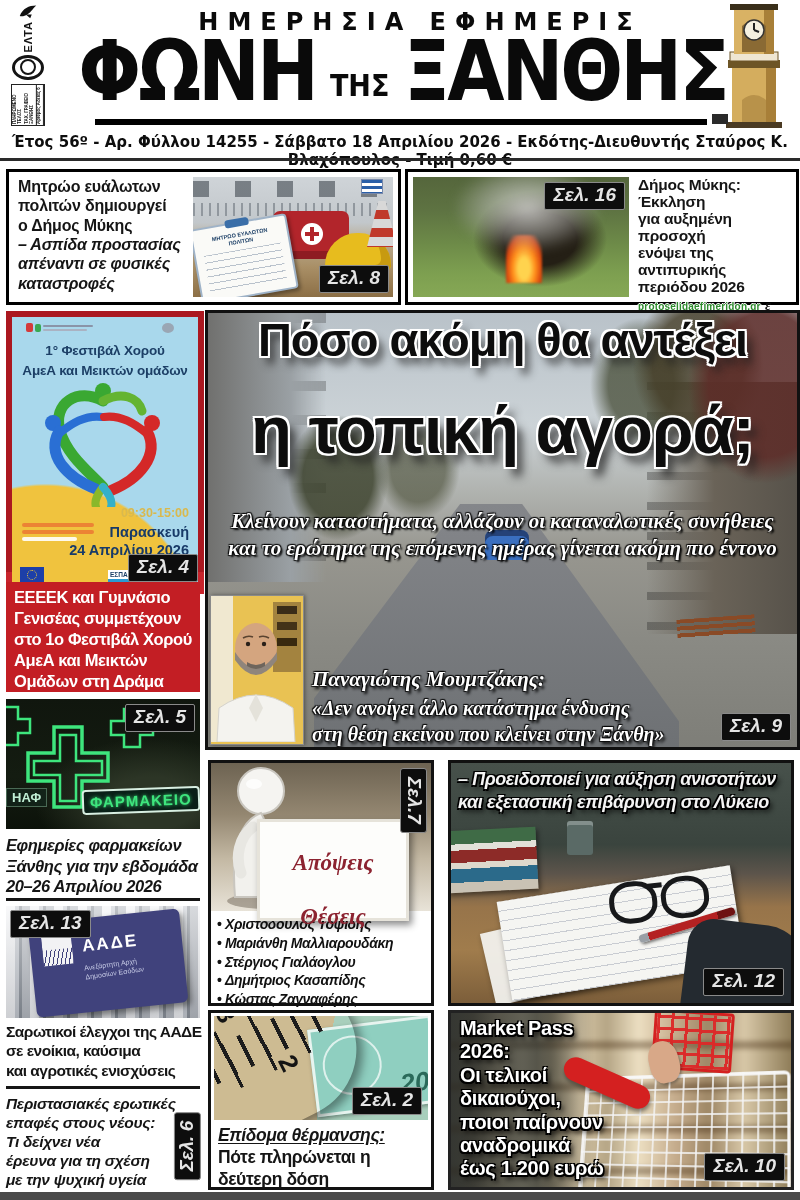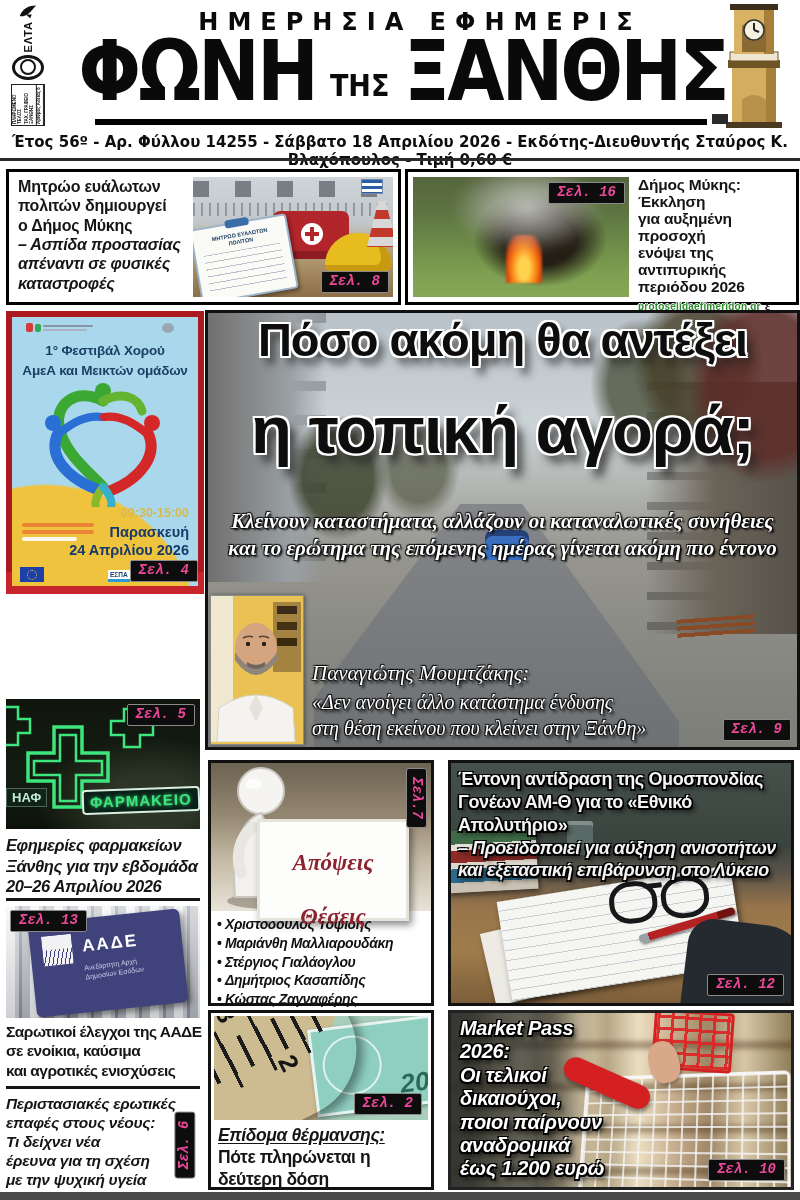--- a/index.html
+++ b/index.html
@@ -1,22 +1,22 @@
 <!DOCTYPE html>
 <html><head>
 <meta charset="utf-8">
 <style>
   html,body{margin:0;padding:0;background:#e8e8e8;}
   .page{position:relative;width:800px;height:1200px;background:#fff;overflow:hidden;
         font-family:"Liberation Sans",sans-serif;color:#151515;}
   .pre{white-space:pre-line;}
 
   
-  .badge{position:absolute;background:#0d0d0d;color:#ec4899;font-family:Liberation Mono, monospace;
-         font-style:italic;font-weight:bold;font-size:14px;line-height:1.1;
+  .badge{position:absolute;background:#0d0d0d;color:#e5e5e5;font-family:Liberation Sans, sans-serif;
+         font-style:italic;font-weight:bold;font-size:19px;line-height:1.1;
          padding:2px 8px 3px;border:1px solid #8a8a8a;border-radius:2px;z-index:30;}
   .badge-vert{writing-mode:vertical-rl;text-orientation:mixed;padding:8px 2px;border-radius:3px;}
   .badge-flip{transform:rotate(180deg);}
 
   
   .masthead{position:absolute;left:0;top:0;width:800px;height:165px;}
   .elta{position:absolute;left:5px;top:4px;width:46px;height:122px;display:flex;flex-direction:column;align-items:center;gap:2px;}
   .elta-name{writing-mode:vertical-rl;transform:rotate(180deg);font-weight:bold;font-size:11px;letter-spacing:1px;}
   .elta-stamp{width:26px;height:26px;border:3px solid #141414;border-radius:50%;display:flex;align-items:center;justify-content:center;}
   .elta-stamp .inner{width:12px;height:12px;border:2px solid #141414;border-radius:50%;}
@@ -174,22 +174,22 @@
   .main-h2{position:relative;margin-top:2px;text-align:center;font-weight:900;font-size:67px;line-height:1;
            letter-spacing:-1px;color:#0d0d0d;z-index:5;
            text-shadow:-2px -2px 0 #fff,0 -2px 0 #fff,2px -2px 0 #fff,-2px 0 0 #fff,2px 0 0 #fff,
                        -2px 2px 0 #fff,0 2px 0 #fff,2px 2px 0 #fff,7px 9px 10px rgba(30,30,30,.8);}
   .main-sub{position:relative;margin-top:14px;text-align:center;z-index:5;
             font-family:"Liberation Serif",serif;font-style:italic;font-weight:bold;font-size:21px;line-height:1.28;
             color:#fff;text-shadow:-1px -1px 1px rgba(0,0,0,.85),1px -1px 1px rgba(0,0,0,.85),
                         -1px 1px 1px rgba(0,0,0,.85),2px 2px 2px rgba(0,0,0,.95);}
   .portrait{position:absolute;left:2px;bottom:2px;width:92px;height:148px;border:1px solid #8a8a8a;
             background:#e9c253;z-index:10;box-shadow:1px 0 4px rgba(0,0,0,.4);}
-  .quote-block{position:absolute;left:104px;bottom:6px;z-index:10;
-               font-family:"Liberation Serif",serif;font-style:italic;font-weight:normal;color:#fff;
+  .quote-block{position:absolute;left:104px;bottom:0;z-index:10;
+               font-family:"Liberation Serif",serif;font-style:italic;font-weight:bold;color:#fff;
                text-shadow:-1px -1px 1px rgba(0,0,0,.9),1px -1px 1px rgba(0,0,0,.9),
                            -1px 1px 1px rgba(0,0,0,.9),2px 3px 3px rgba(0,0,0,.95);}
   .quote-name{font-size:21px;margin-bottom:3px;}
   .quote-text{font-size:20px;line-height:1.3;}
   .main-box .badge{right:6px;bottom:6px;margin-top:36px;}
 
   
   .op-box{position:absolute;left:208px;top:760px;width:226px;height:246px;border:3px solid #111;background:#fff;box-sizing:border-box;}
   .op-top{position:absolute;left:0;top:0;right:0;height:148px;overflow:visible;
           background:linear-gradient(180deg,#6d6352 0%,#948771 35%,#c4b9a4 65%,#e8e3d8 100%);}
@@ -273,21 +273,21 @@
   .cart-flap{position:absolute;right:58px;top:-2px;width:74px;height:54px;transform:rotate(4deg);
       background:repeating-linear-gradient(90deg,rgba(220,40,40,.95) 0 3px,transparent 3px 14px),
                  repeating-linear-gradient(0deg,rgba(220,40,40,.95) 0 3px,transparent 3px 12px);
       border:3px solid #d42020;border-radius:4px;}
   .cart-handle{position:absolute;right:138px;bottom:92px;width:92px;height:24px;background:#d42020;
       border-radius:12px;transform:rotate(24deg);box-shadow:2px 3px 4px rgba(0,0,0,.45);}
   .cart-hand{position:absolute;right:112px;bottom:104px;width:30px;height:42px;background:#d8a888;
       border-radius:45% 45% 40% 40%;transform:rotate(-14deg);box-shadow:1px 2px 3px rgba(0,0,0,.35);}
   .market-text{position:absolute;left:9px;top:4px;z-index:5;font-weight:bold;font-size:20px;line-height:1.17;
       letter-spacing:-0.3px;color:#fff;
-      text-shadow:-1.5px -1.5px 0 #000,1.5px -1.5px 0 #000,-1.5px 1.5px 0 #000,1.5px 1.5px 0 #000,3px 4px 5px rgba(0,0,0,.9);font-style:italic;}
+      text-shadow:-1.5px -1.5px 0 #000,1.5px -1.5px 0 #000,-1.5px 1.5px 0 #000,1.5px 1.5px 0 #000,3px 4px 5px rgba(0,0,0,.9);}
   .market-box .badge{right:6px;bottom:6px;}
 
   .bottom-bar{position:absolute;left:0;top:1192px;width:800px;height:8px;background:#4a4a4a;}
 </style>
 </head>
 <body>
 
 <div class="page">
 
   <header class="masthead">
@@ -422,20 +422,25 @@
           <i></i>
         </div>
       <div class="poster-eu">
           <b></b>
         </div>
       <div class="poster-espa">ΕΣΠΑ</div>
     </div>
     <div class="badge">Σελ. 4</div>
   </section>
 
+  <section class="eeeek pre">ΕΕΕΕΚ και Γυμνάσιο
+Γενισέας συμμετέχουν
+στο 1ο Φεστιβάλ Χορού
+ΑμεΑ και Μεικτών
+Ομάδων στη Δράμα</section>
 
   <section class="pharm">
     <svg width="194" height="130" viewBox="0 0 194 130" style="position:absolute;inset:0;">
       <g stroke="#3ee57d" fill="none" stroke-width="3.5">
         <path d="M48 28 h28 v26 h26 v28 h-26 v26 h-28 v-26 h-26 v-28 h26 Z"></path>
         <path d="M54 36 h16 v26 h26 v14 h-26 v26 h-16 v-26 h-26 v-14 h26 Z" stroke-width="2.5"></path>
         <path d="M-8 8 h20 v12 h12 v14 h-12 v12 h-20" stroke-width="2.5"></path>
         <path d="M118 10 h16 v12 h13 v14 h-13 v12 h-16 v-12 h-13 v-14 h13 Z" stroke-width="2.5"></path>
       </g>
     </svg>
@@ -542,22 +547,20 @@
     <div class="exam-cup"></div>
     <div class="exam-paper p2"></div>
     <div class="exam-paper p1"></div>
     <div class="exam-glasses">
         <i class="l"></i>
         <i class="r"></i>
       </div>
     <div class="exam-pen"></div>
     <div class="exam-pack"></div>
     <div class="exam-headline">
-      <div class="pre">Έντονη αντίδραση της Ομοσπονδίας
-Γονέων ΑΜ-Θ για το «Εθνικό Απολυτήριο»</div>
       <div class="pre it">– Προειδοποιεί για αύξηση ανισοτήτων
 και εξεταστική επιβάρυνση στο Λύκειο</div>
     </div>
     <div class="badge">Σελ. 12</div>
   </section>
 
   <section class="heat-box">
     <div class="heat-photo">
       <div class="heat-note">
           <b>20</b>

